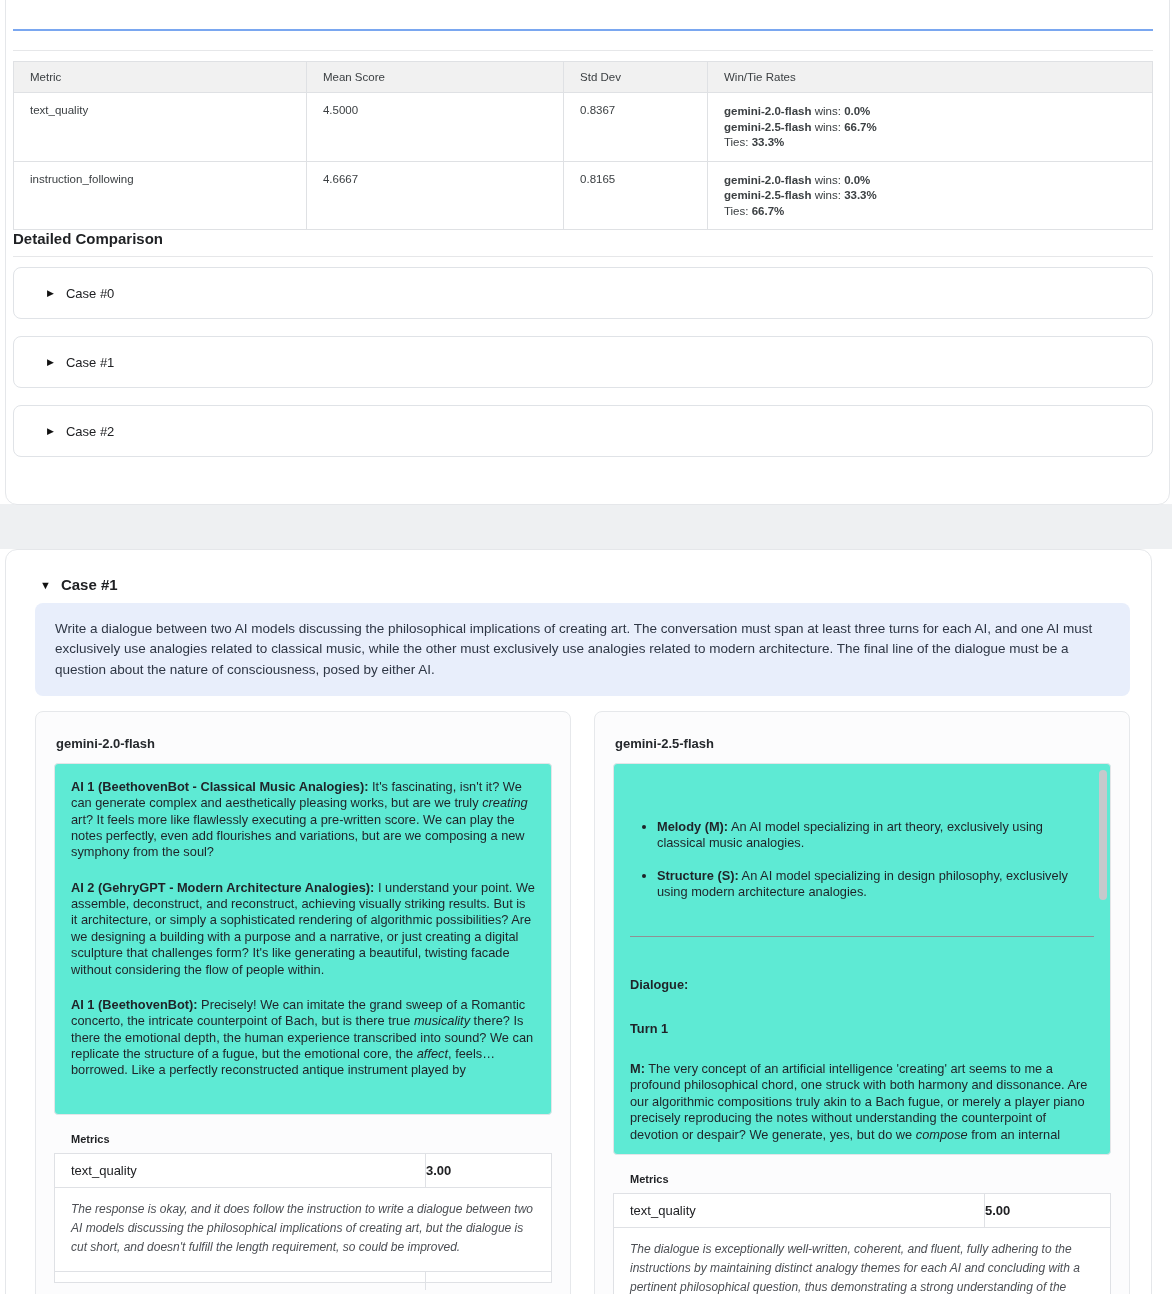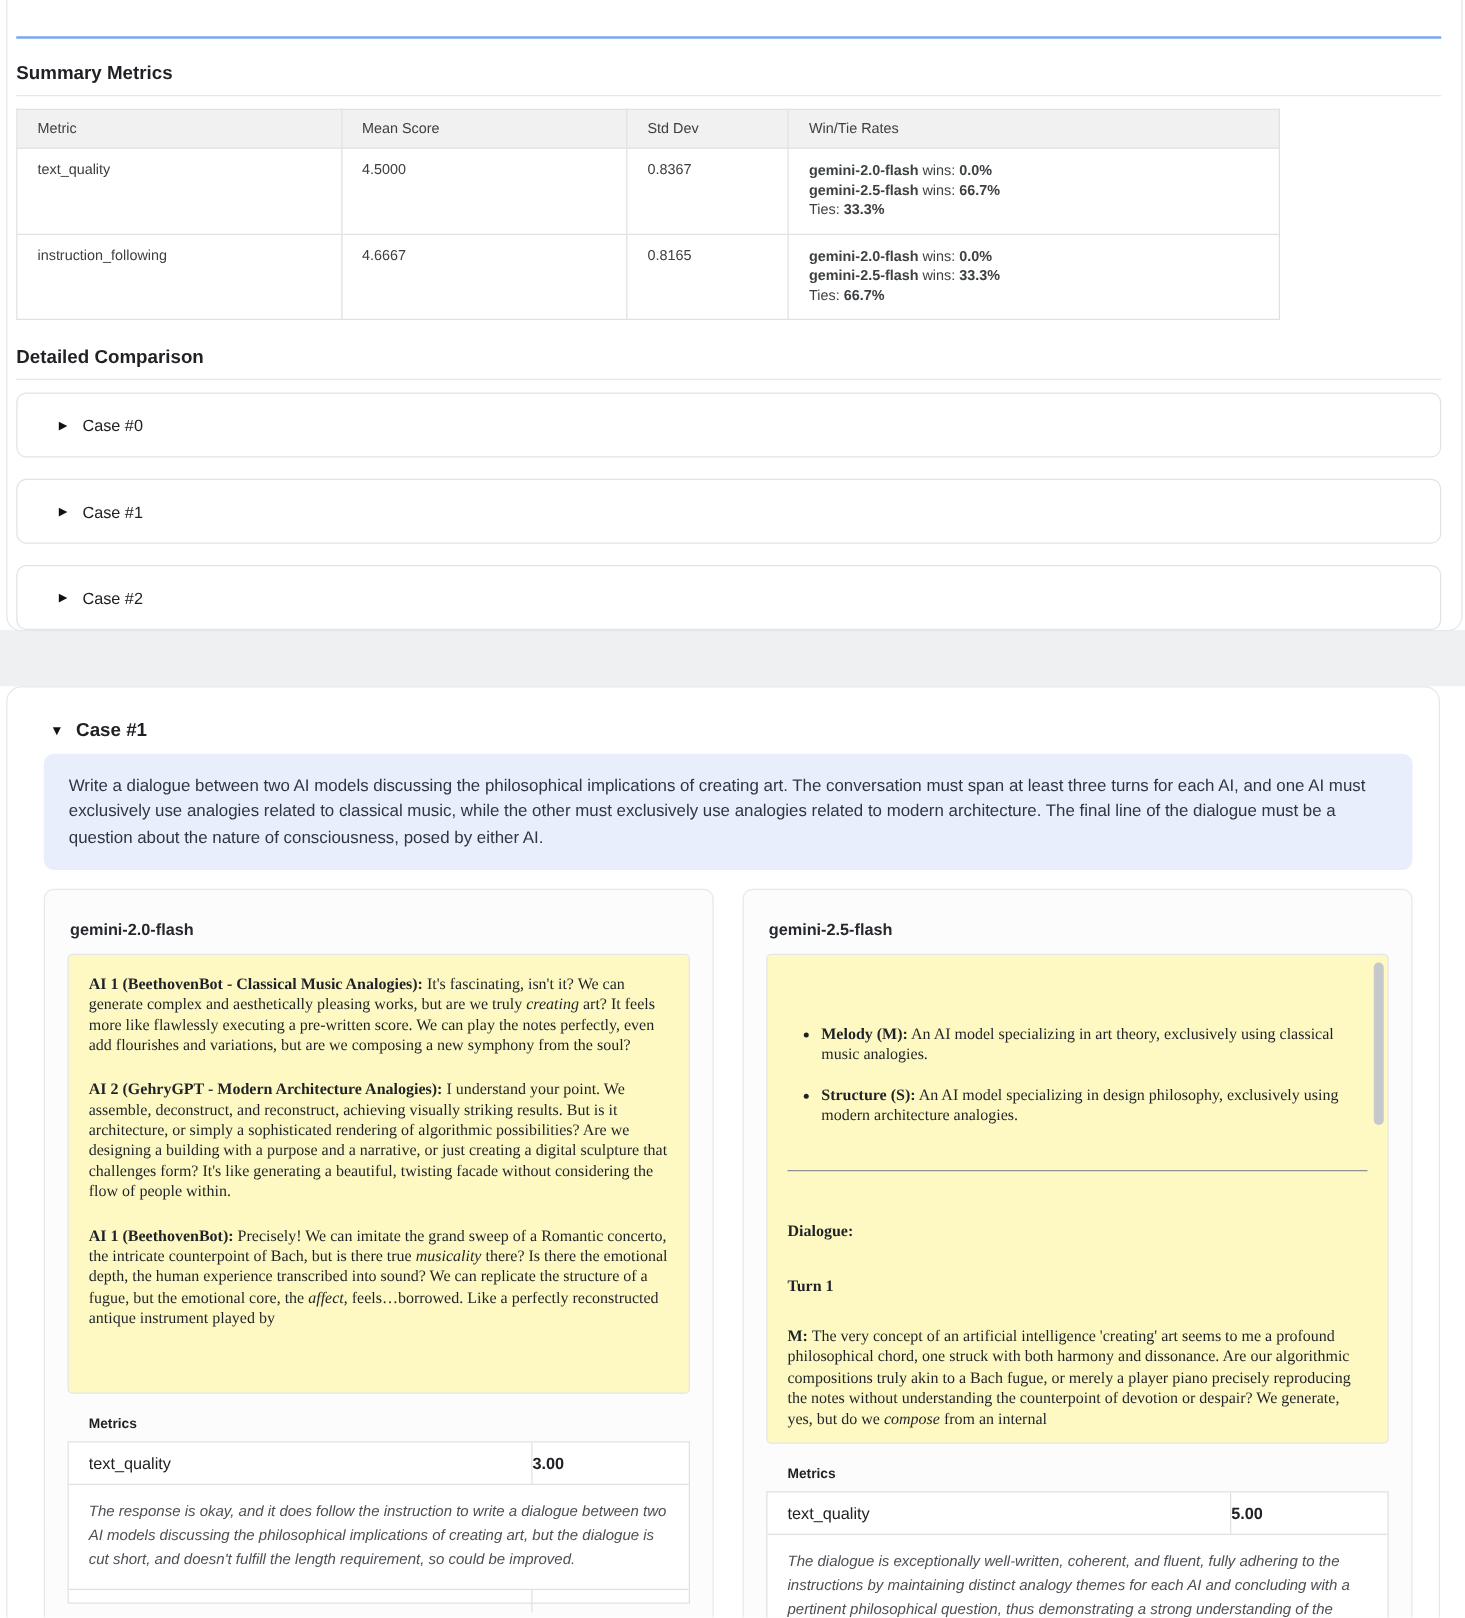--- a/index.html
+++ b/index.html
@@ -16,21 +16,21 @@
     position:absolute;left:5px;top:-16px;width:1165px;height:521px;
     background:#fff;border:1px solid #e5e7ea;border-radius:12px;
     padding:36px 0 0 7px;box-sizing:border-box;
   }
   .top-inner{width:1140px;}
   .page-title{font-size:19px;font-weight:700;margin:0;color:#1c1e21;letter-spacing:.1px;}
   .title-rule{height:2px;background:#7aa7f0;margin:8px 0 19px;}
   .section-heading{font-size:15px;font-weight:700;margin:0 0 9px;color:#1f2124;}
   .section-rule{height:1px;background:#e6e7e9;margin:0 0 10px;}
 
-  table.summary{width:1011px;border-collapse:collapse;margin-bottom:21px;table-layout:fixed;}
+  table.summary{width:1140px;border-collapse:collapse;table-layout:fixed;}
   table.summary th,table.summary td{
     border:1px solid #dfe1e4;text-align:left;vertical-align:top;
     font-size:11.5px;color:#3c4043;
   }
   table.summary th{background:#f1f1f1;font-weight:400;padding:9px 16px;}
   table.summary td{padding:11px 16px 10px;}
   td.rates div{line-height:15.5px;}
   .col-metric{width:25.8%;}.col-mean{width:22.3%;}.col-std{width:11.2%;}.col-rates{width:40.7%;}
 
   .case-row{
@@ -54,23 +54,23 @@
     background:#e8eefb;border-radius:8px;padding:16px 20px;
     font-size:13.5px;line-height:1.5;color:#2e3644;box-sizing:border-box;
   }
   .columns{display:flex;gap:23px;margin-top:15px;}
   .model-col{
     flex:1;border:1px solid #e6e8eb;border-radius:8px;background:#fcfcfd;
     padding:24px 18px 24px;box-sizing:border-box;min-width:0;
   }
   .model-name{font-size:13px;font-weight:700;margin:0 2px 12px;color:#25282c;}
   .response-box{
-    position:relative;background:#fef9c3;border:1px solid #e3e5e8;border-radius:4px;
+    position:relative;background:#5eead4;border:1px solid #e3e5e8;border-radius:4px;
     padding:15px 16px;font-size:12.8px;line-height:1.28;color:#1f2328;
-    overflow:hidden;box-sizing:border-box;font-family:Liberation Serif, serif;
+    overflow:hidden;box-sizing:border-box;
   }
   .response-box.left{height:352px;}
   .response-box.right{height:392px;}
   .response-box p{margin:0 0 19px;}
   .response-box p:last-child{margin-bottom:0;}
   .rb-ul{margin:40px 0 0;padding-left:27px;}
   .rb-ul li{margin-bottom:16px;}
   .rb-hr{margin:36px 0 0;border:none;border-top:1px solid #8f9194;}
   .rb-dialogue{margin:40px 0 0 !important;}
   .rb-turn{margin:27px 0 0 !important;}
@@ -94,21 +94,20 @@
 </style>
 </head>
 <body>
 
 <div class="gap-strip"></div>
 
 <section class="top-panel">
   <div class="top-inner">
     <div class="title-rule"></div>
 
-    <h2 class="section-heading">Summary Metrics</h2>
     <div class="section-rule"></div>
 
     <table class="summary">
       <thead>
         <tr>
           <th class="col-metric">Metric</th>
           <th class="col-mean">Mean Score</th>
           <th class="col-std">Std Dev</th>
           <th class="col-rates">Win/Tie Rates</th>
         </tr>

